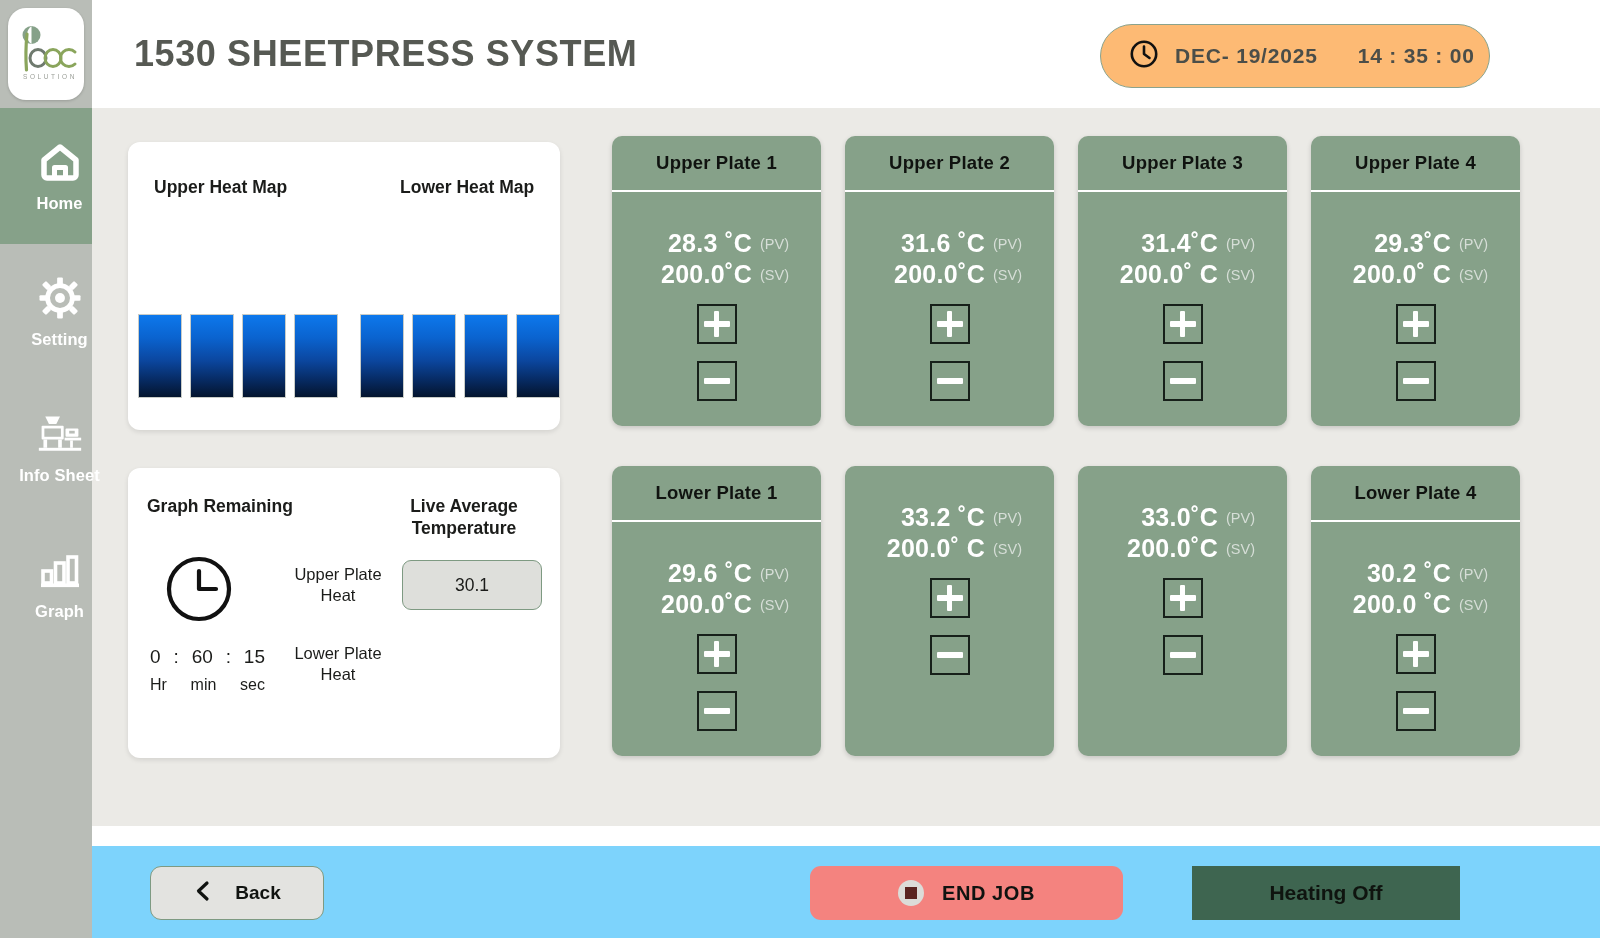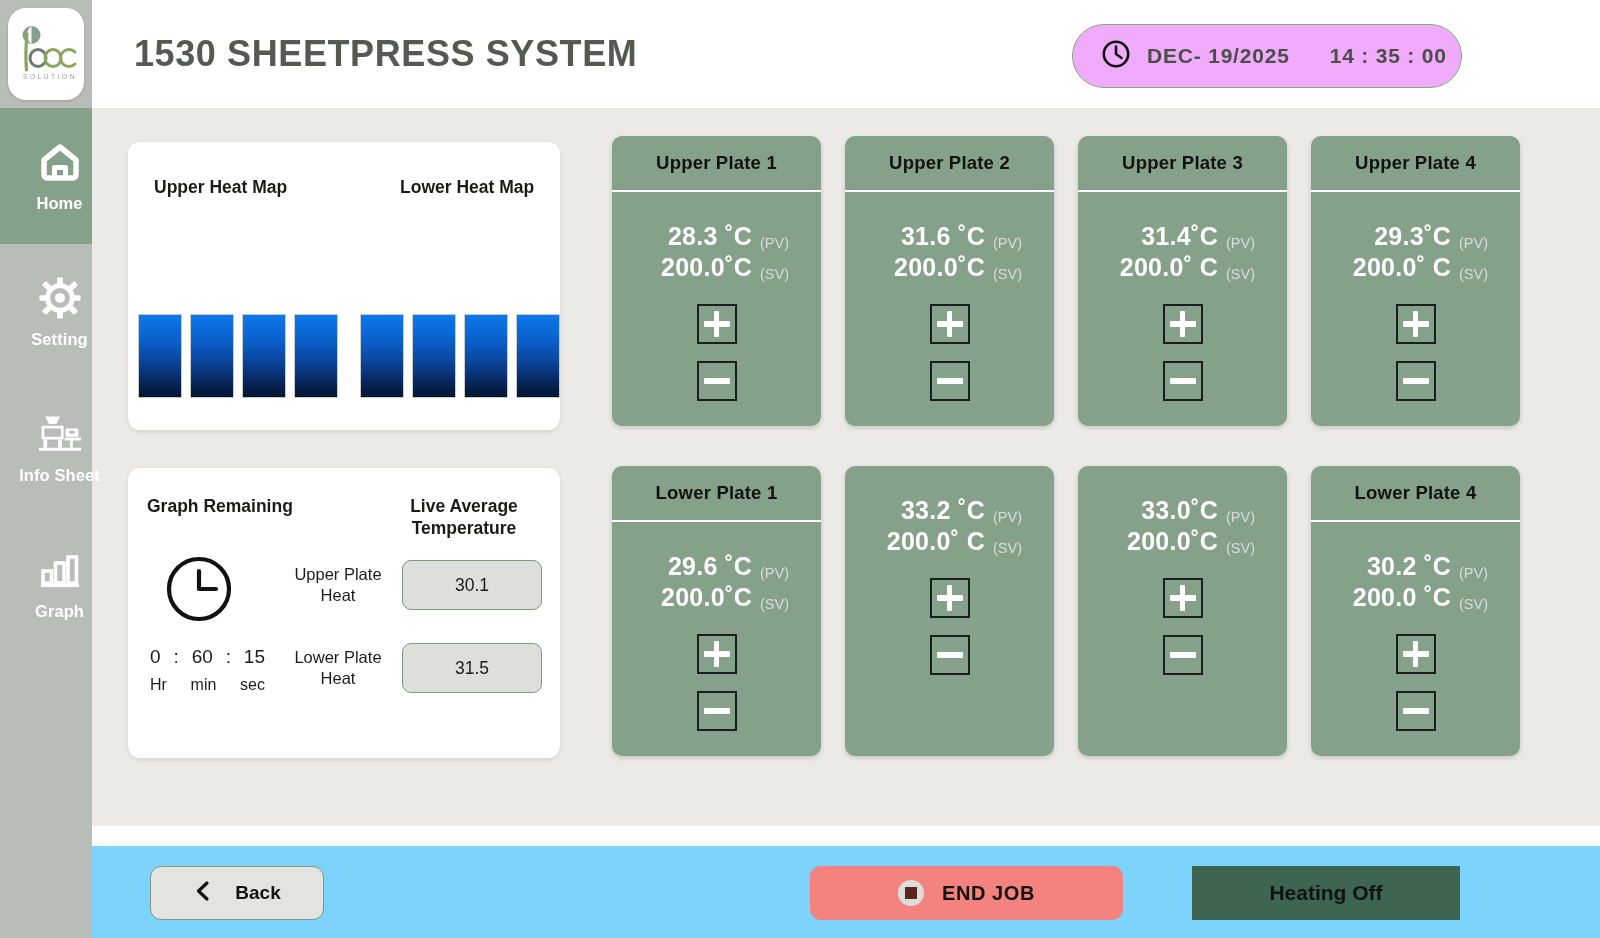--- a/index.html
+++ b/index.html
@@ -93,25 +93,25 @@
     position: absolute;
     left: 42px;
     top: 33px;
     font-size: 36px;
     font-weight: 800;
     letter-spacing: .6px;
     color: #565953;
   }
   #datetime-pill {
     position: absolute;
-    left: 980px;
+    left: 1008px;
     top: 24px;
     width: 390px;
     height: 64px;
-    background: #f0abfc;
+    background: #fdba74;
     border: 1.6px solid #8aa38d;
     border-radius: 34px;
     display: flex;
     align-items: center;
     gap: 16px;
     padding: 0 28px;
   }
   #datetime-pill .dt-text {
     font-size: 21px;
     font-weight: 700;
@@ -262,21 +262,22 @@
     color: #101310;
     letter-spacing: .2px;
     white-space: nowrap;
   }
   .plate-body { flex: 1; position: relative; }
 
   .readout {
     position: absolute;
     left: 0; right: 0;
     display: flex;
-    align-items: flex-end;
+    align-items: center;
+    margin-top: 7px;
   }
   .readout.pv { top: 30px; }
   .readout.sv { top: 61px; }
   .readout .val {
     width: 148px;
     text-align: right;
     padding-right: 8px;
     font-size: 25px;
     font-weight: 700;
     color: #ffffff;
@@ -535,21 +536,20 @@
 
       <div class="avg-row" id="avg-row-upper">
         <div class="avg-label" style="white-space:pre-line;">Upper Plate
 Heat</div>
         <div class="avg-box">30.1</div>
       </div>
 
       <div class="avg-row" id="avg-row-lower">
         <div class="avg-label" style="white-space:pre-line;">Lower Plate
 Heat</div>
-        <div class="avg-box">31.5</div>
       </div>
     </section>
 
     <section id="plate-grid">
 
       <article class="plate-card">
         <div class="plate-head">
           <span class="plate-head-label">Upper Plate 1</span>
         </div>
         <div class="plate-body">

